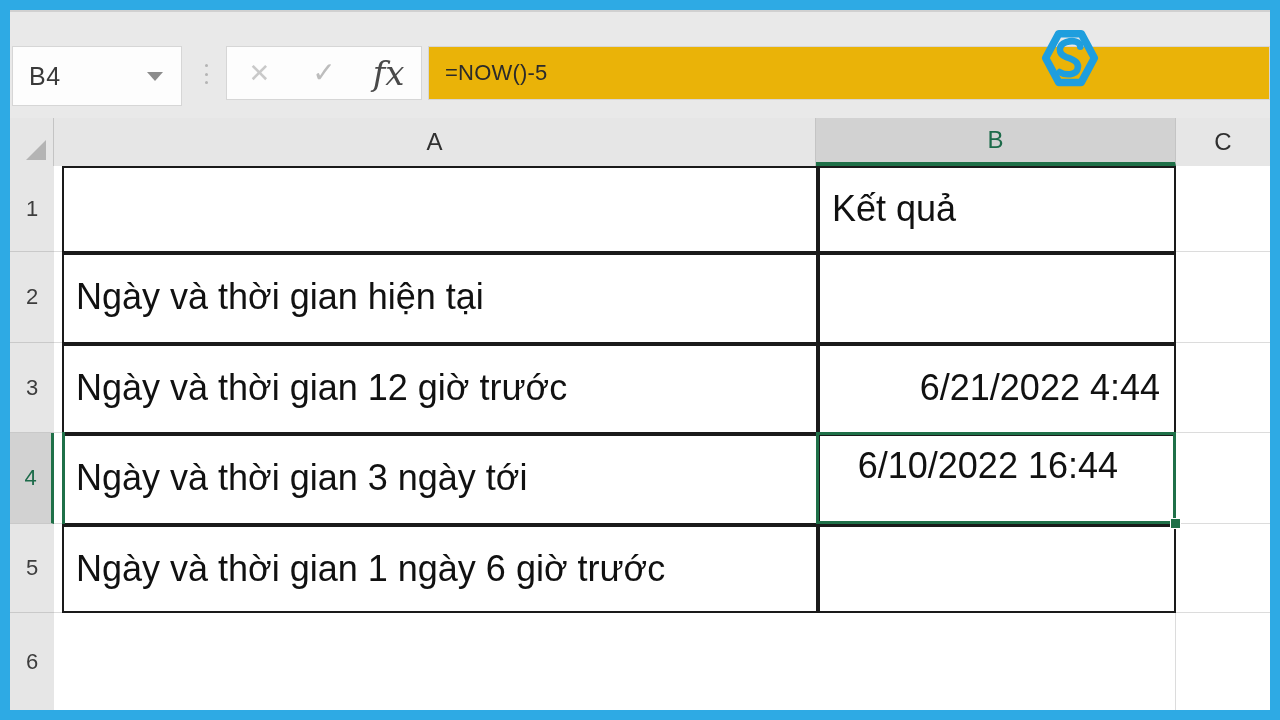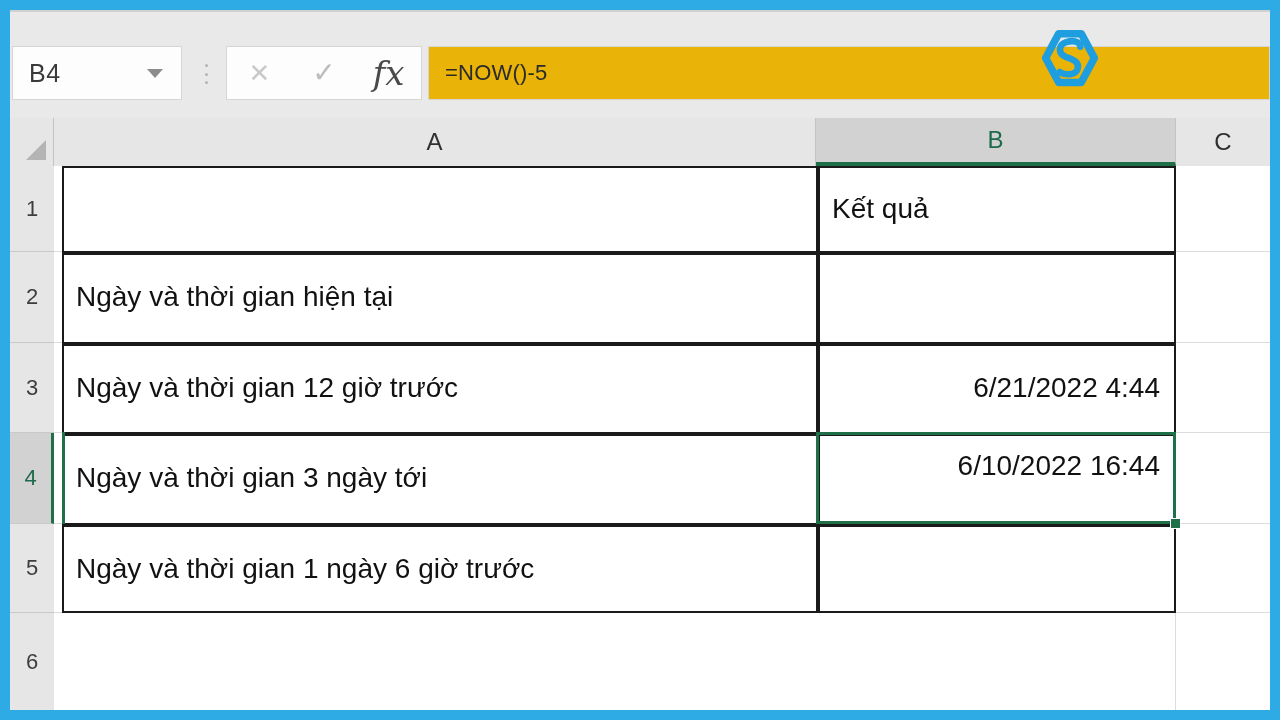--- a/index.html
+++ b/index.html
@@ -36,21 +36,21 @@
     left: 0; top: 0;
     width: 1260px;
     height: 108px;
     background: #e9e9e9;
     border-top: 2px solid #d0d0d0;
   }
 
   .name-box {
     position: absolute;
     left: 2px; top: 34px;
-    width: 170px; height: 54px;
+    width: 170px; height: 60px;
     background: #fdfdfd;
     border: 1px solid #d6d6d6;
     display: flex;
     align-items: center;
   }
   .name-box-text {
     font-size: 25px;
     color: #3a3a3a;
     padding-left: 16px;
     flex: 1;
@@ -200,21 +200,21 @@
   .cells {
     position: absolute;
     left: 44px; top: 48px;
     width: 1216px; height: 544px;
     background: #ffffff;
   }
   .cell {
     position: absolute;
     display: flex;
     align-items: center;
-    font-size: 28px;
+    font-size: 36px;
     color: #111111;
     font-family: "Liberation Sans", sans-serif;
     white-space: nowrap;
     overflow: hidden;
   }
   .cell.left  { justify-content: flex-start; padding-left: 12px; }
   .cell.right { justify-content: flex-end;  padding-right: 12px; }
 
   
   .gridline-h {
@@ -327,21 +327,21 @@
 
         <div class="cell left" style="left:10px;  top:2px;   width:750px; height:82px;"></div>
         <div class="cell left" style="left:766px; top:2px;   width:352px; height:82px;">Kết quả</div>
 
         <div class="cell left" style="left:10px;  top:88px;  width:750px; height:86px;">Ngày và thời gian hiện tại</div>
 
         <div class="cell left" style="left:10px;  top:179px; width:750px; height:85px;">Ngày và thời gian 12 giờ trước</div>
         <div class="cell right" style="left:766px; top:179px; width:352px; height:85px;">6/21/2022 4:44</div>
 
         <div class="cell left" style="left:10px;  top:269px; width:750px; height:86px;">Ngày và thời gian 3 ngày tới</div>
-        <div class="cell right" style="left:766px; top:269px; width:352px; height:62px;">6/10/2022 16:44</div>
+        <div class="cell right" style="left:724px; top:269px; width:352px; height:62px;">6/10/2022 16:44</div>
 
         <div class="cell left" style="left:10px;  top:360px; width:750px; height:85px;">Ngày và thời gian 1 ngày 6 giờ trước</div>
         <div class="cell right" style="left:766px; top:360px; width:352px; height:85px;"></div>
 
         <div class="cell left" style="left:10px;  top:450px; width:750px; height:90px;"></div>
         <div class="cell right" style="left:766px; top:450px; width:352px; height:90px;"></div>
 
         <div class="sel-box" style="left:762px; top:266px; width:360px; height:92px;"></div>
         <div class="fill-handle" style="left:1116px; top:352px;"></div>
 

